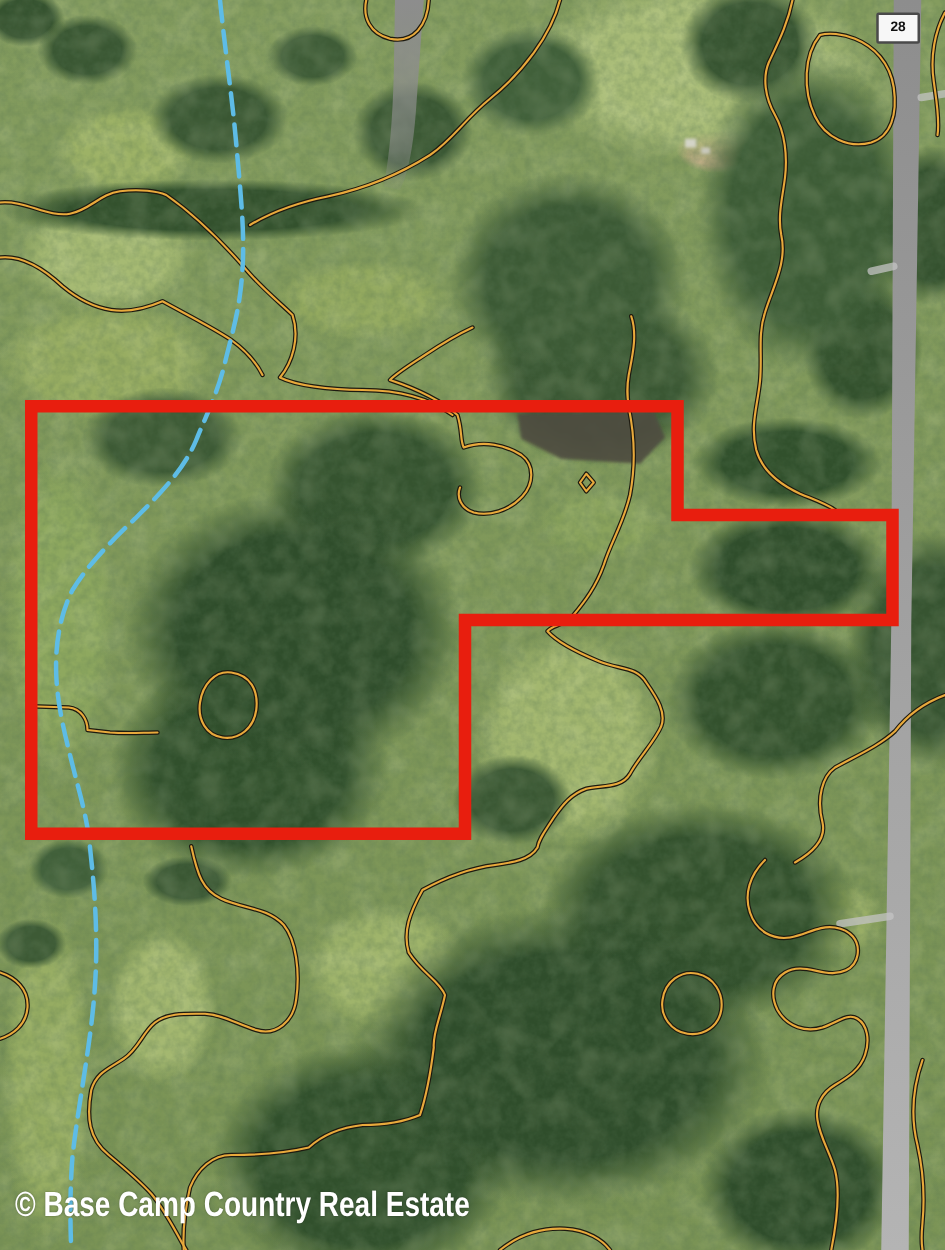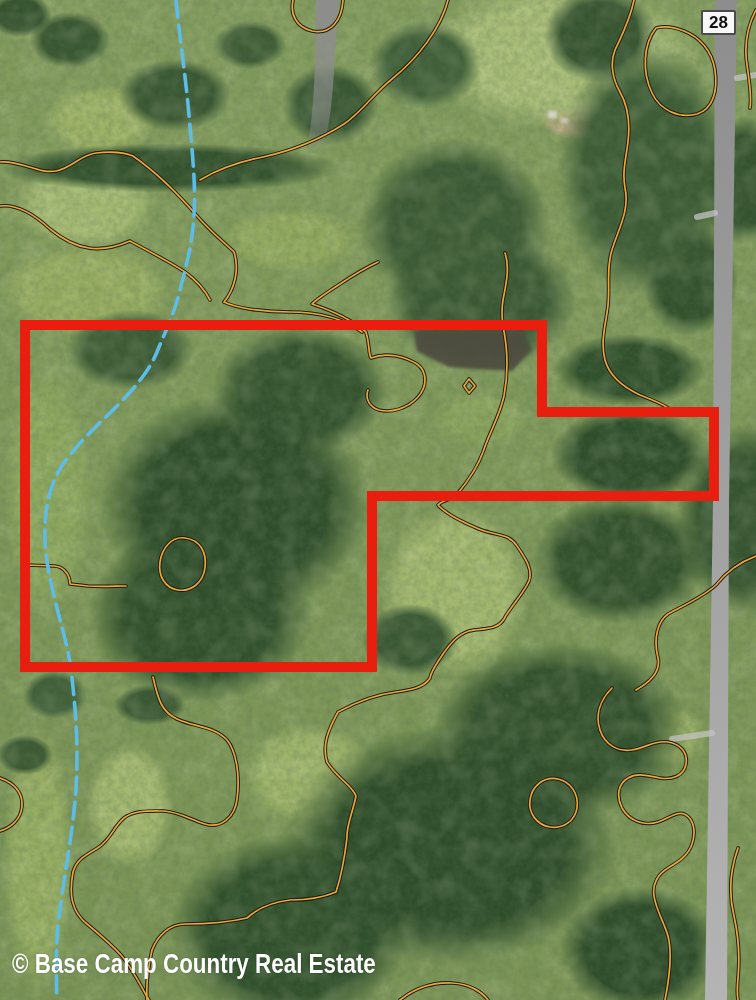--- a/index.html
+++ b/index.html
@@ -64,21 +64,21 @@
   .contour{fill:none;stroke:var(--c-contour,#e8a93c);stroke-width:1.7;stroke-linejoin:round;stroke-linecap:round;}
   .stream{fill:none;stroke:var(--c-stream,#5ebce6);stroke-width:3.6;stroke-dasharray:17 8;stroke-linecap:round;}
   .boundary{fill:none;stroke:var(--c-boundary,#e81e0e);stroke-width:10;stroke-linejoin:miter;}
   .driveway{stroke:#c4c4c4;stroke-width:6;opacity:.75;stroke-linecap:round;}
   .shield{
     position:absolute;left:701px;top:10px;width:35px;height:25px;
     background:var(--c-shield_bg,#f7f7f7);
     border:2px solid var(--c-shield_border,#4a4a4a);
     border-radius:2px;box-sizing:border-box;
     display:flex;align-items:center;justify-content:center;
-    font-size:17px;font-weight:bold;color:var(--c-shield_text,#111);
+    font-size:11px;font-weight:bold;color:var(--c-shield_text,#111);
     line-height:1;
   }
   .watermark{
     position:absolute;left:12px;top:948px;
     color:var(--c-watermark_text,#fff);
     font-size:28px;font-weight:bold;white-space:nowrap;
     transform:scaleX(.8);transform-origin:left center;
     letter-spacing:0px;text-shadow:0 0 2px rgba(0,0,0,.35);
   }
 </style>

